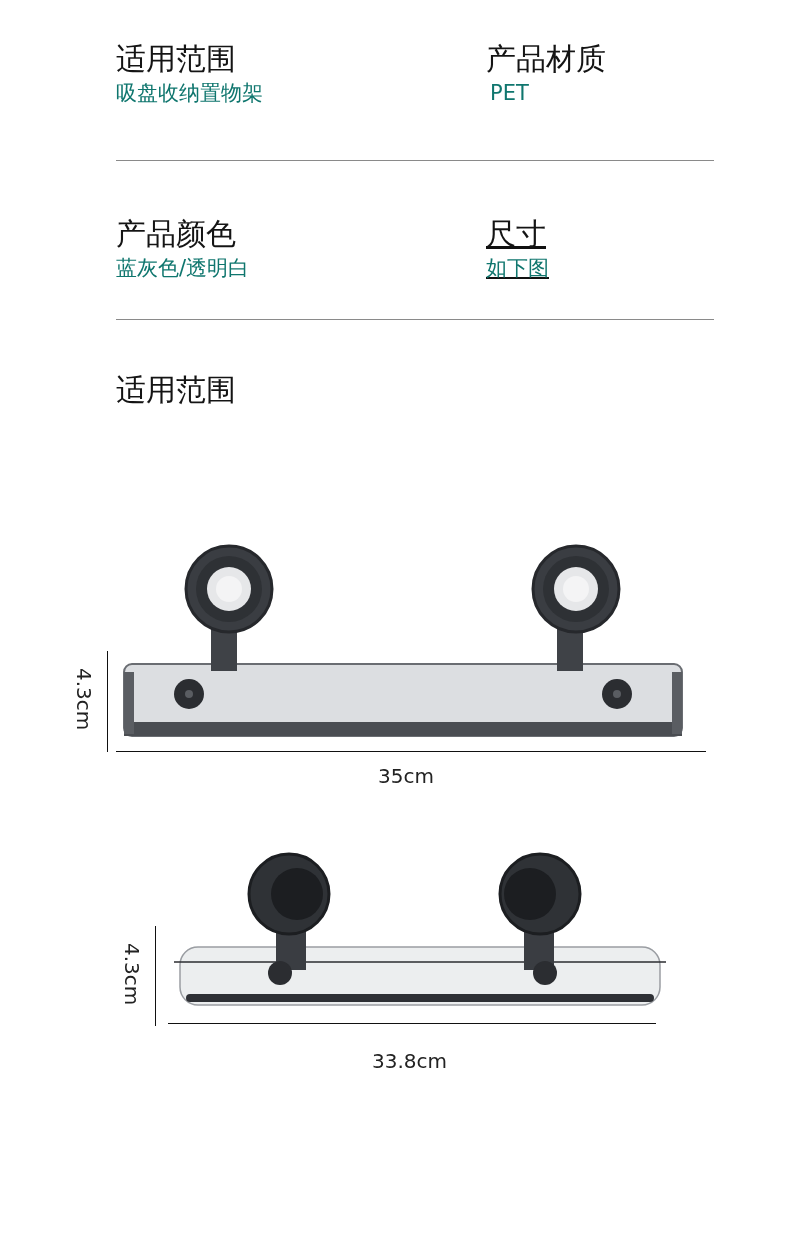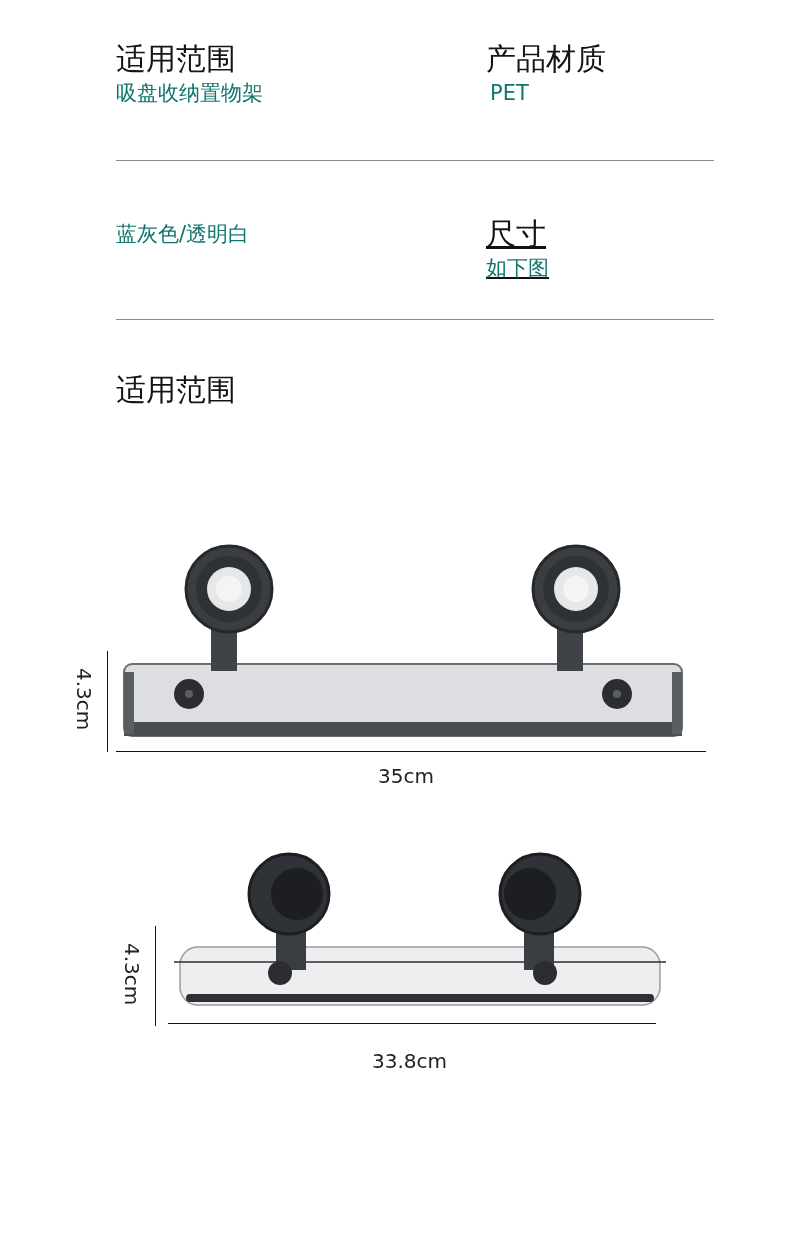--- a/index.html
+++ b/index.html
@@ -22,20 +22,21 @@
   <div class="label">适用范围</div>
   <div class="value">吸盘收纳置物架</div>
 </div>
 <div class="spec" style="left:486px; top:42px;">
   <div class="label">产品材质</div>
   <div class="value" style="padding-left:4px;">PET</div>
 </div>
 <div class="divider" style="top:160px;"></div>
 
 <div class="spec" style="left:116px; top:217px;">
+  <div class="label">产品颜色</div>
   <div class="value">蓝灰色/透明白</div>
 </div>
 <div class="spec" style="left:486px; top:217px;text-decoration:underline;">
   <div class="label">尺寸</div>
   <div class="value">如下图</div>
 </div>
 <div class="divider" style="top:319px;"></div>
 
 <div class="spec" style="left:116px; top:373px;">
   <div class="label">适用范围</div>

